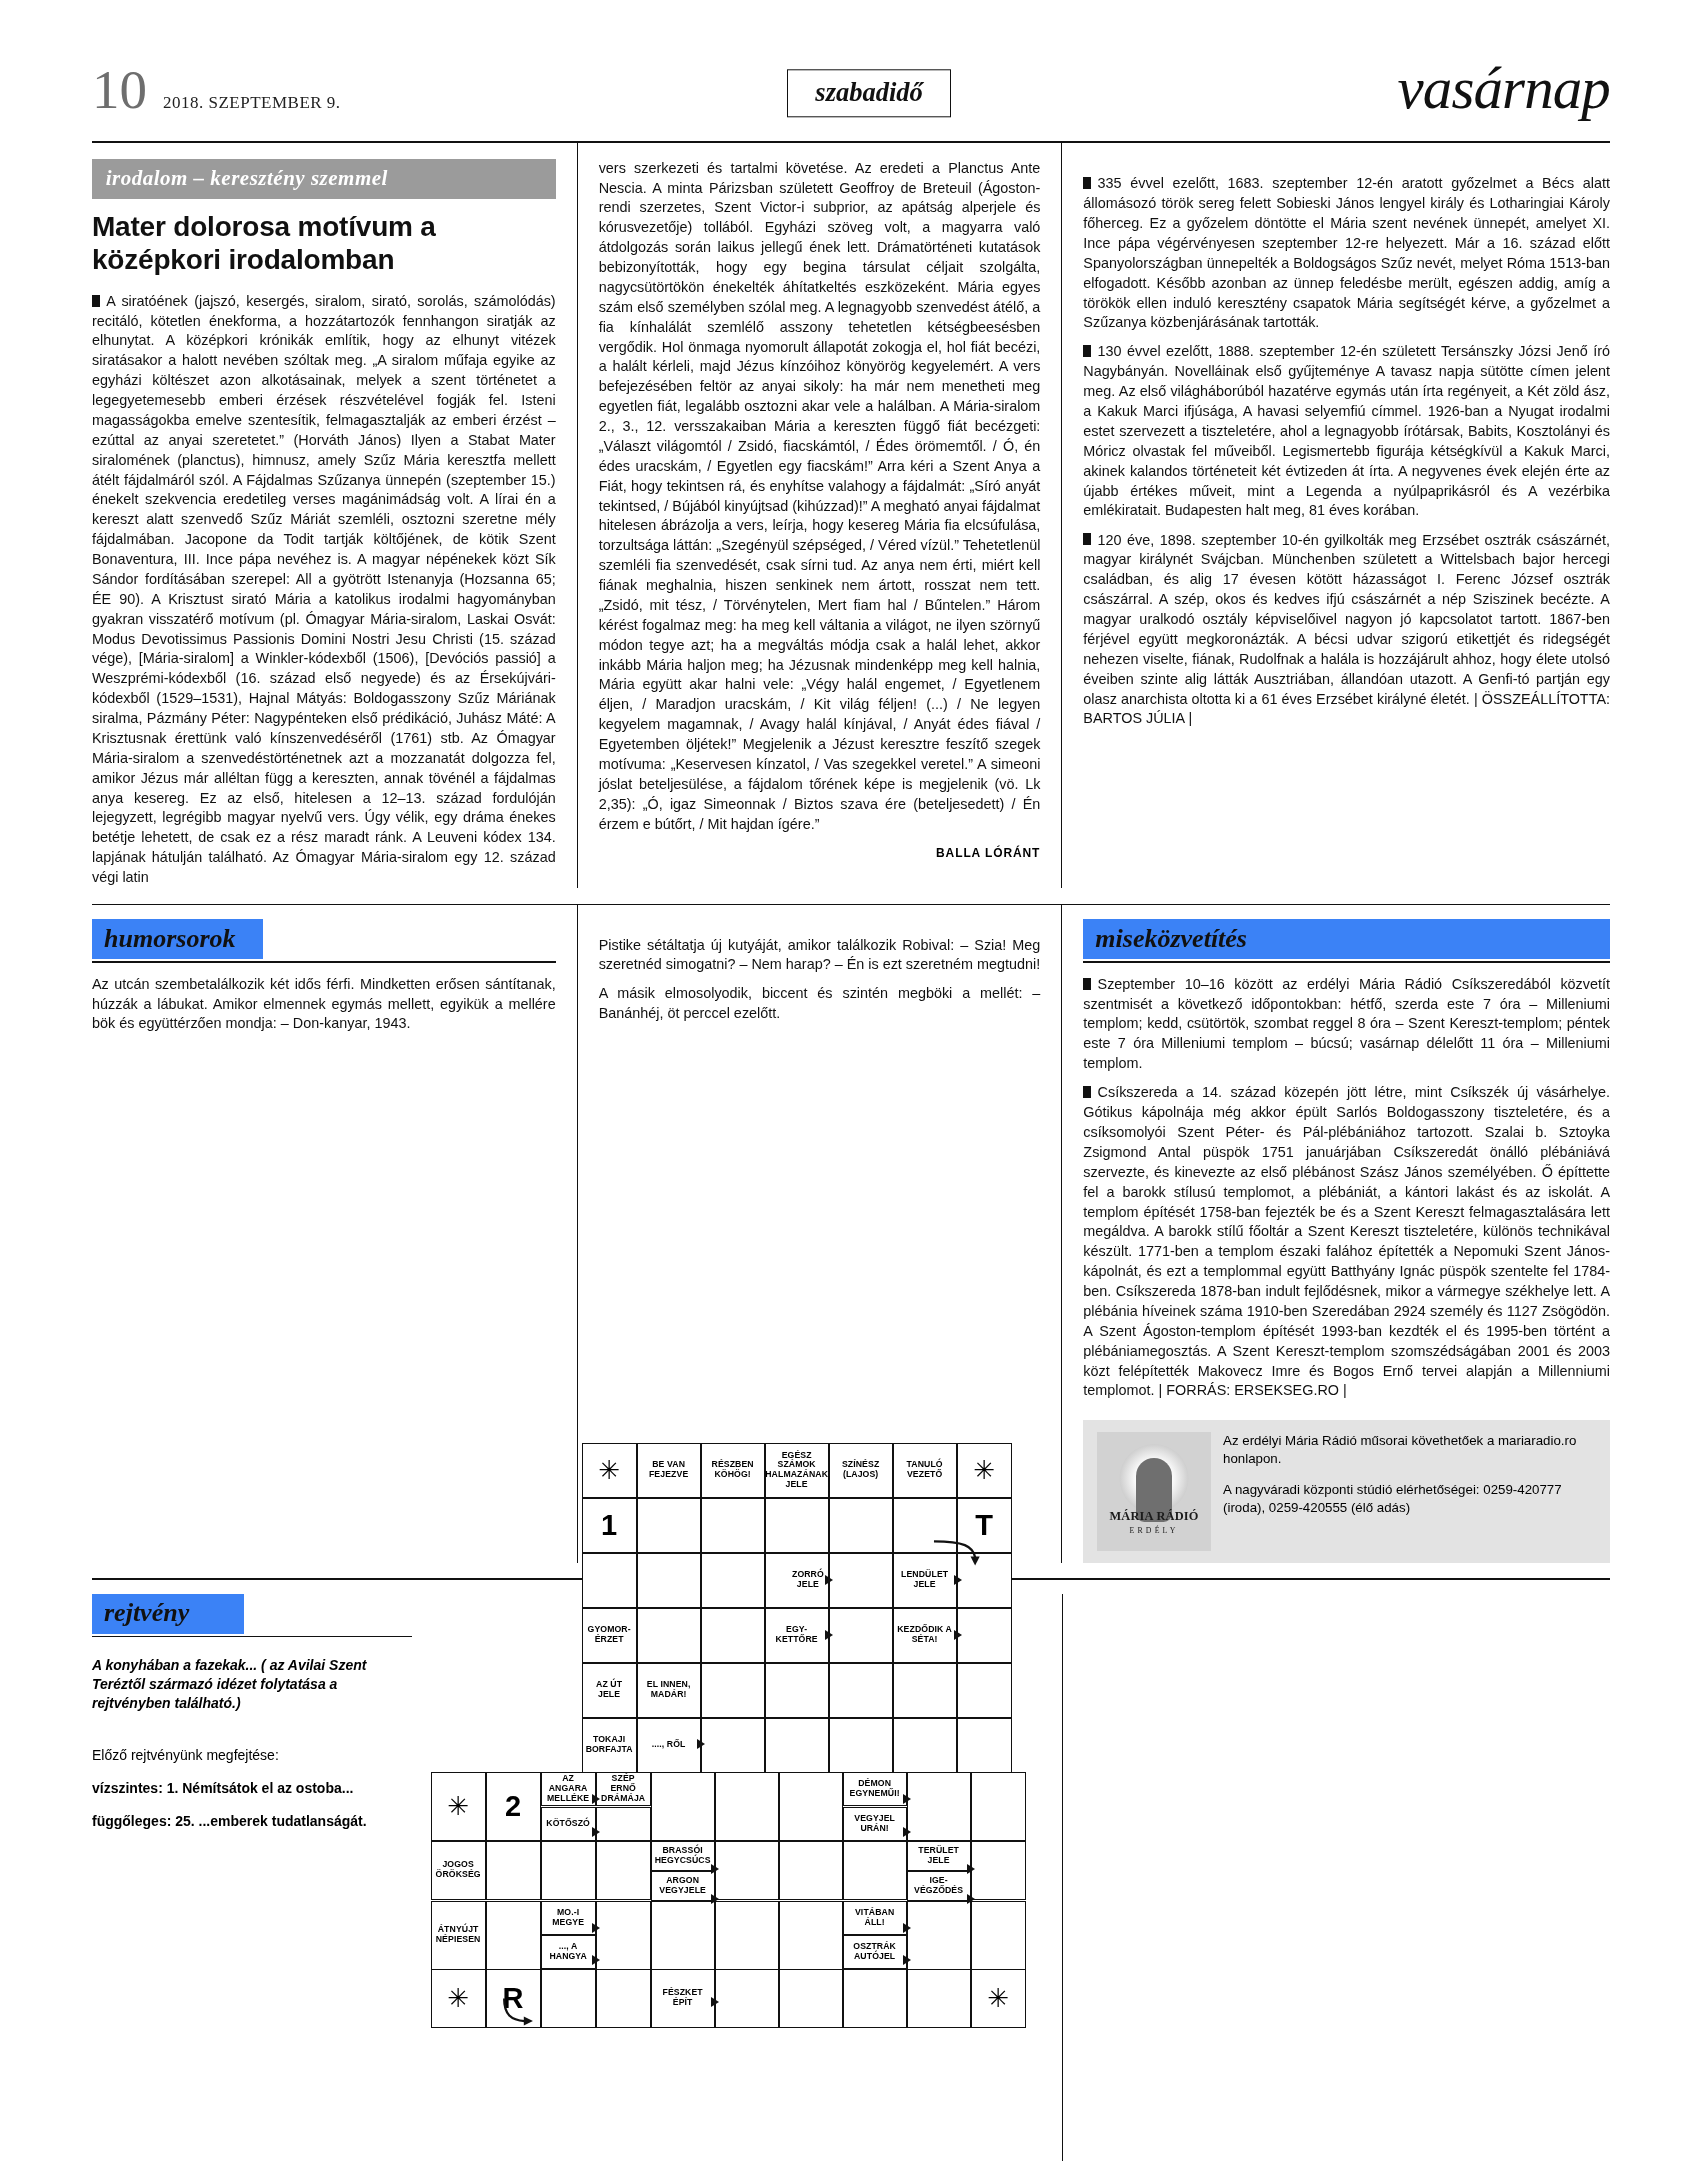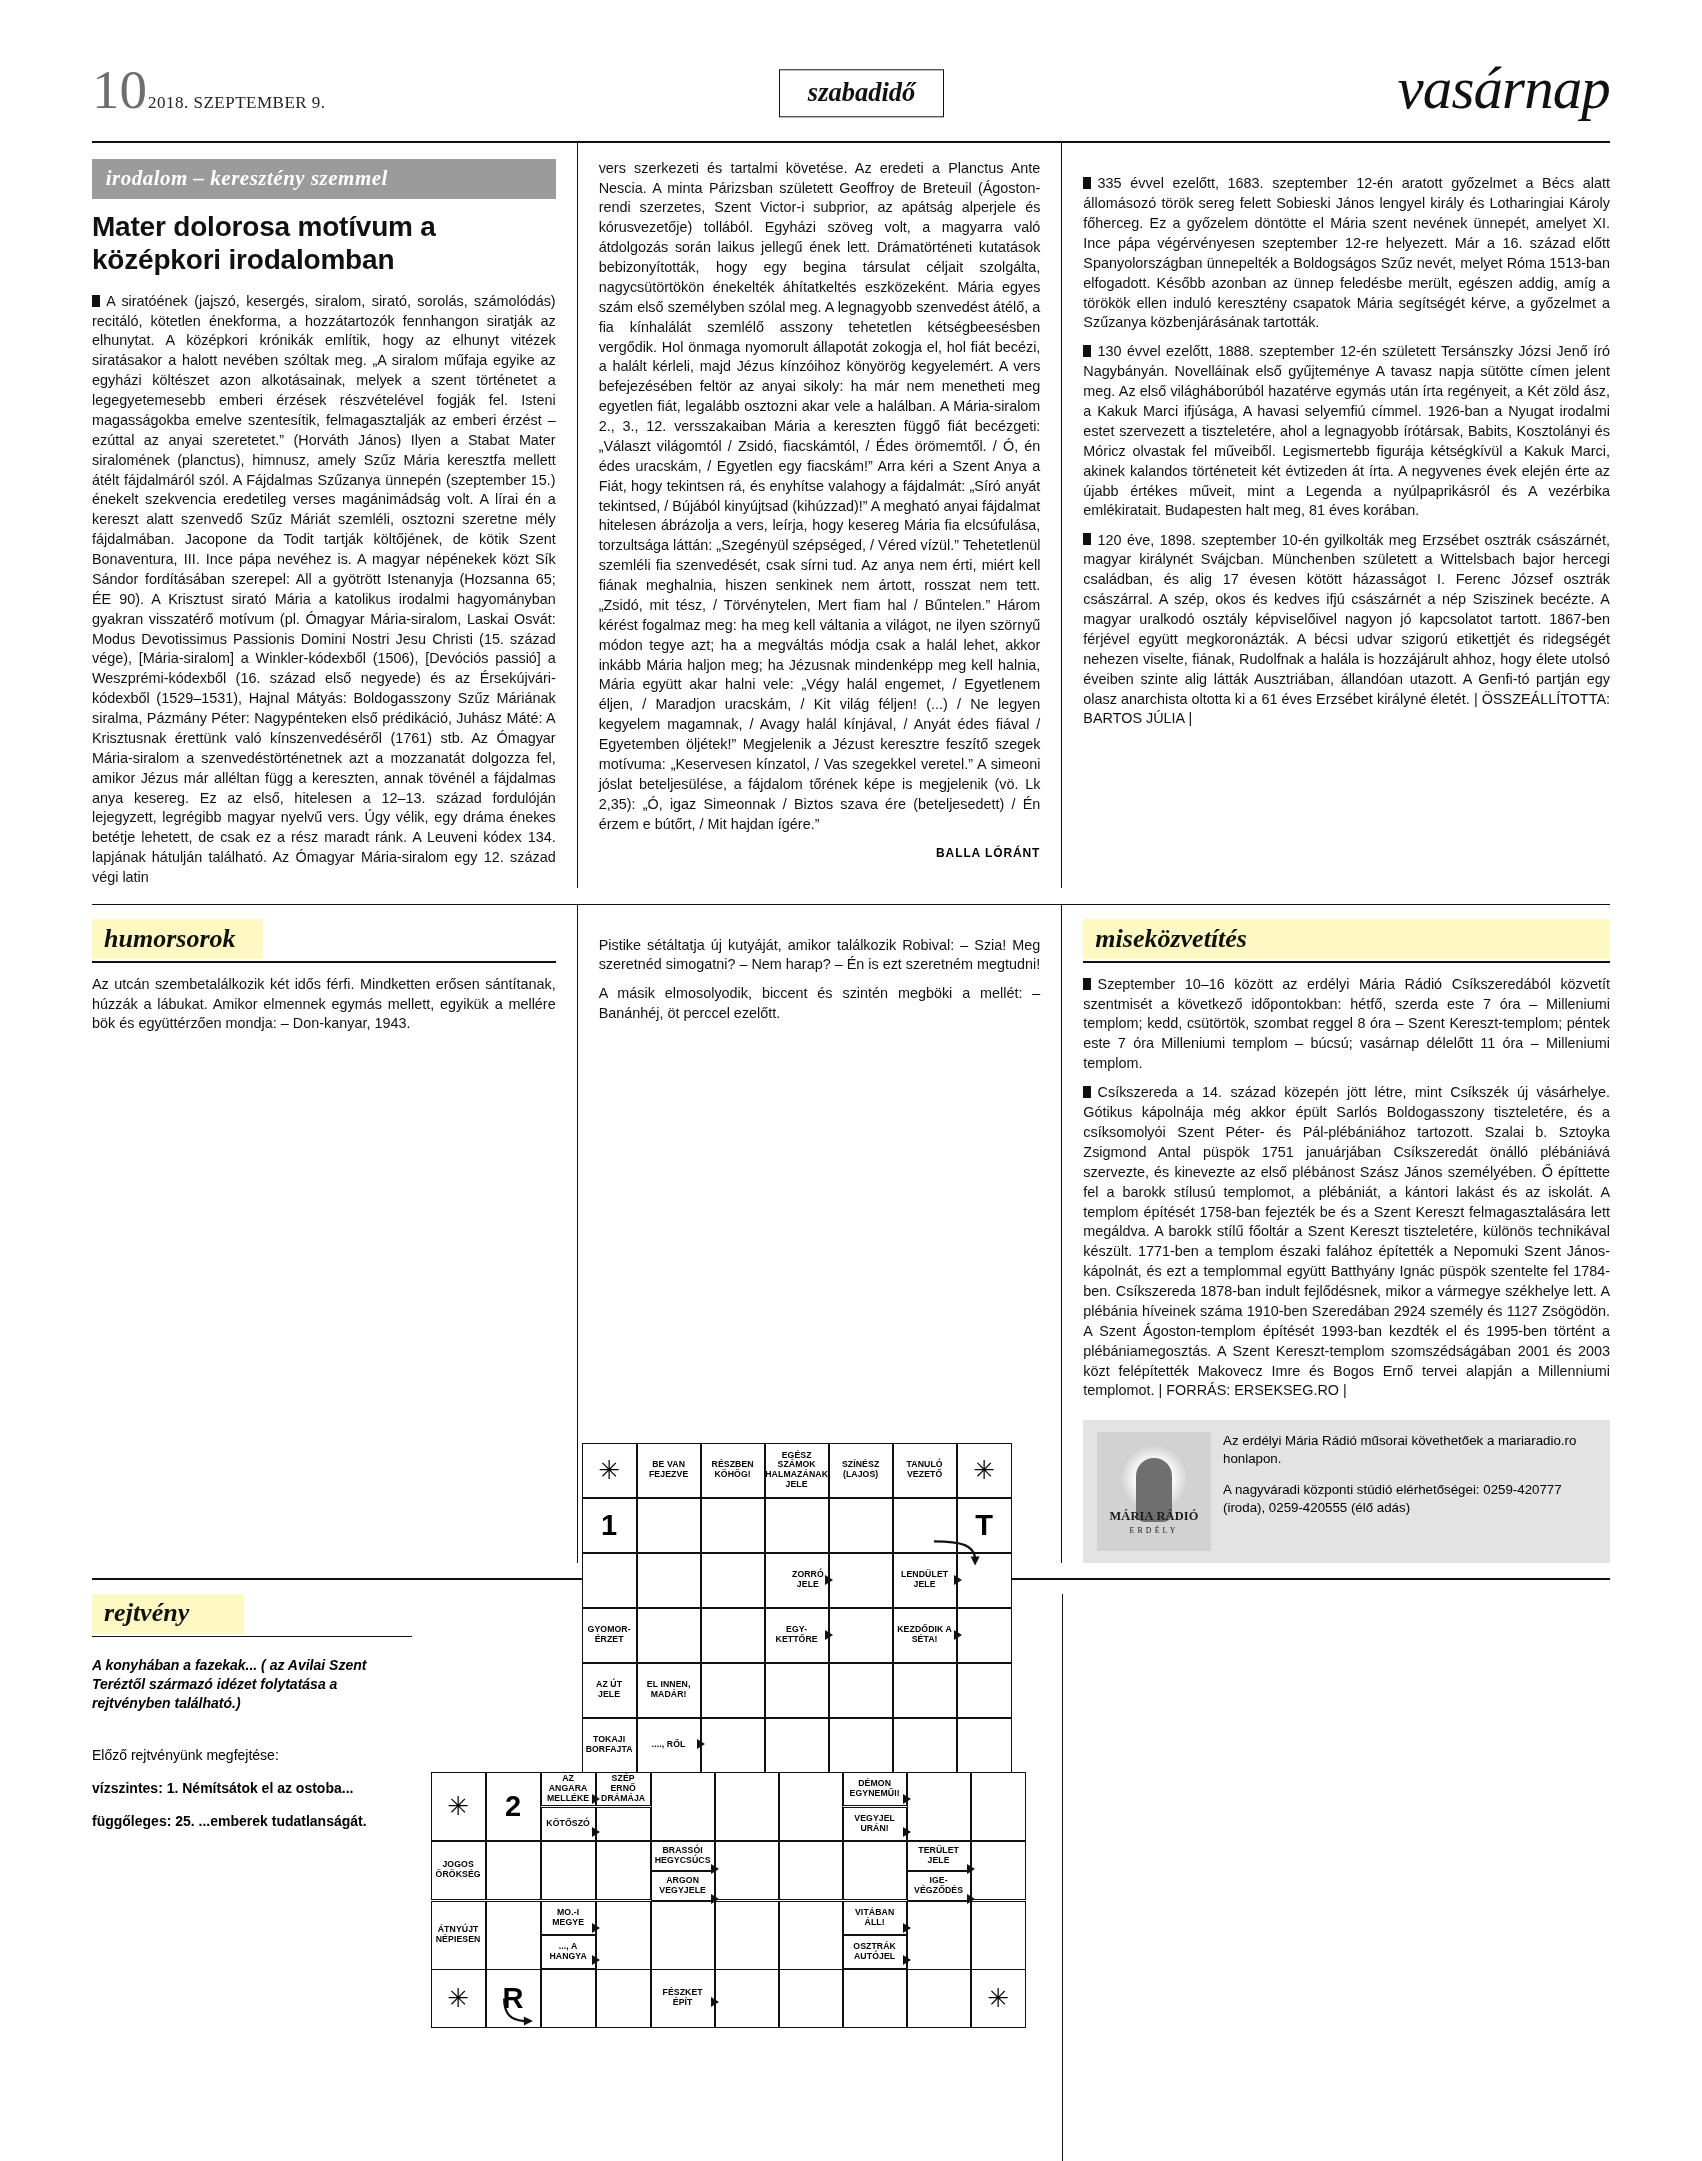--- a/index.html
+++ b/index.html
@@ -17,21 +17,21 @@
     box-sizing:border-box;
     padding:59px 92px 27.5px 92px;
   }
   
   .masthead{
     display:flex;
     align-items:flex-end;
     justify-content:space-between;
     padding-bottom:18.3px;
   }
-  .mh-left{display:flex;align-items:baseline;gap:1px;}
+  .mh-left{display:flex;align-items:baseline;gap:16px;}
   .pagenum{
     font-family:"Liberation Serif", serif;
     font-size:55px;
     line-height:0.9;
     color:#6e6e6e;
     font-weight:400;
   }
   .mh-date{
     font-family:"Liberation Serif", serif;
     font-size:17px;
@@ -130,21 +130,21 @@
   
   .hrule{height:1.8px;background:#111;margin:15.6px 0 0 0;}
 
   
   .row2{display:flex;margin-top:0;}
   .r2c1{width:485px;box-sizing:border-box;padding:13.7px 21px 0 0;}
   .r2c2{width:485px;box-sizing:border-box;padding:13.7px 21px 0 21px;border-left:1.4px solid #111;}
   .r2c3{width:549px;box-sizing:border-box;padding:13.7px 0 0 21px;border-left:1.4px solid #111;}
 
   .banner2{
-    background:#fef9c3;
+    background:#3b82f6;
     display:inline-block;
     padding:4.6px 27.5px 5.5px 12px;
     font-family:"Liberation Serif", serif;
     font-style:italic;
     font-weight:700;
     font-size:26px;
     color:#111;
   }
   .banner2.wide{display:block;}
   .bar-under{height:1.8px;background:#111;margin-top:1.8px;margin-bottom:12px;}

